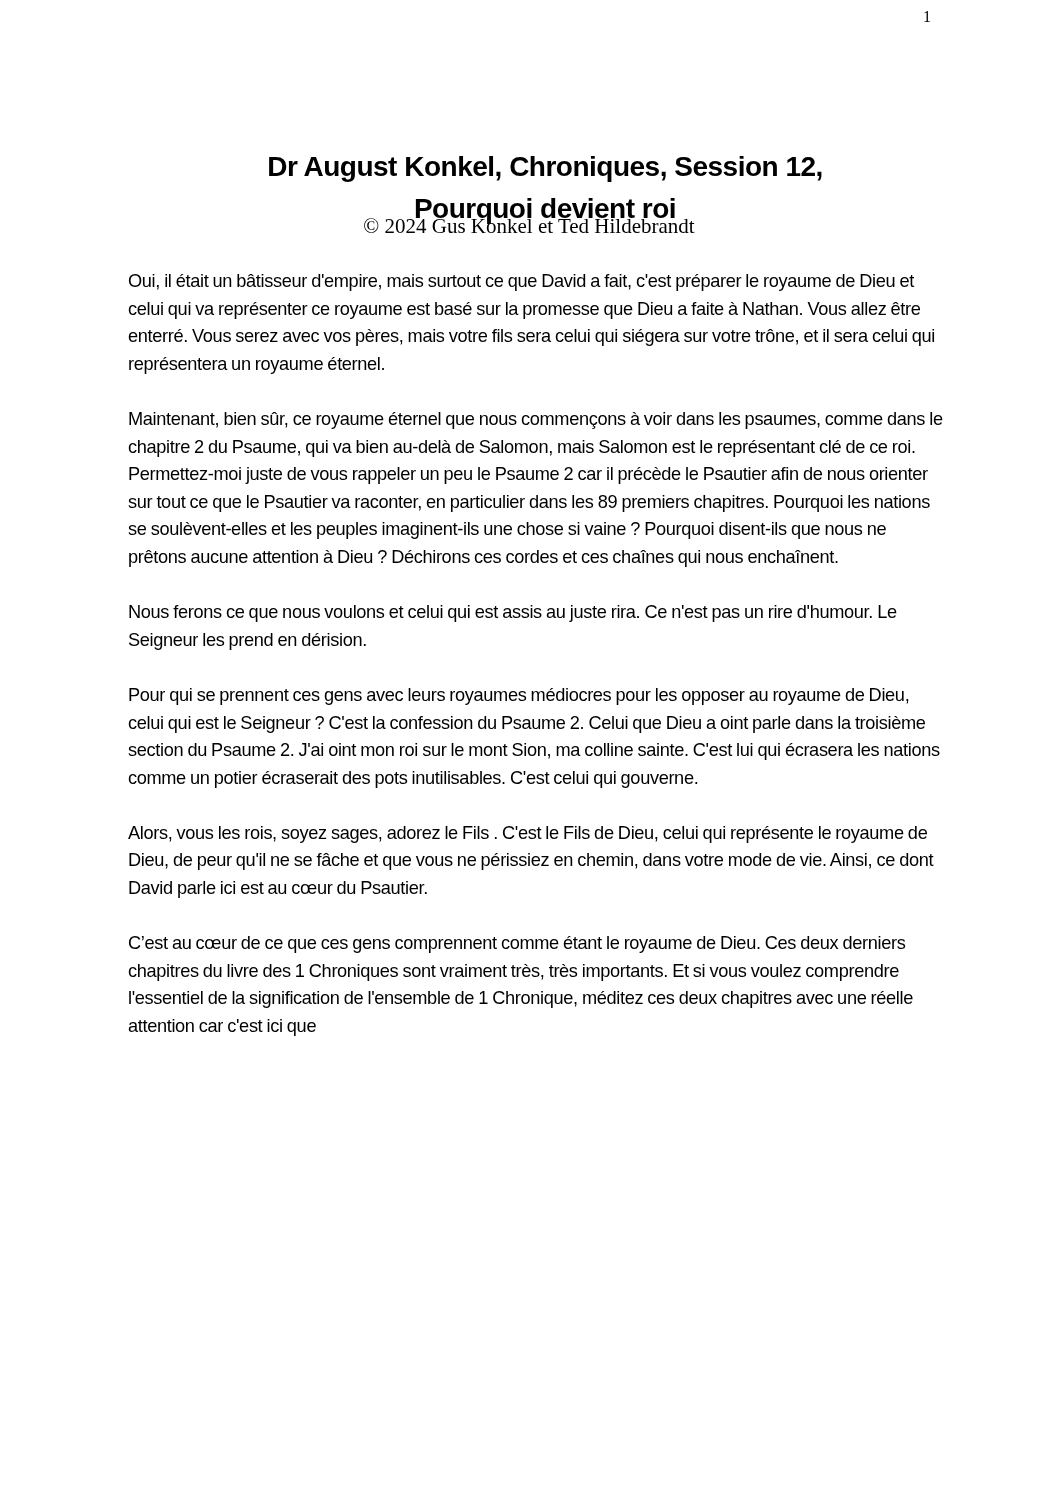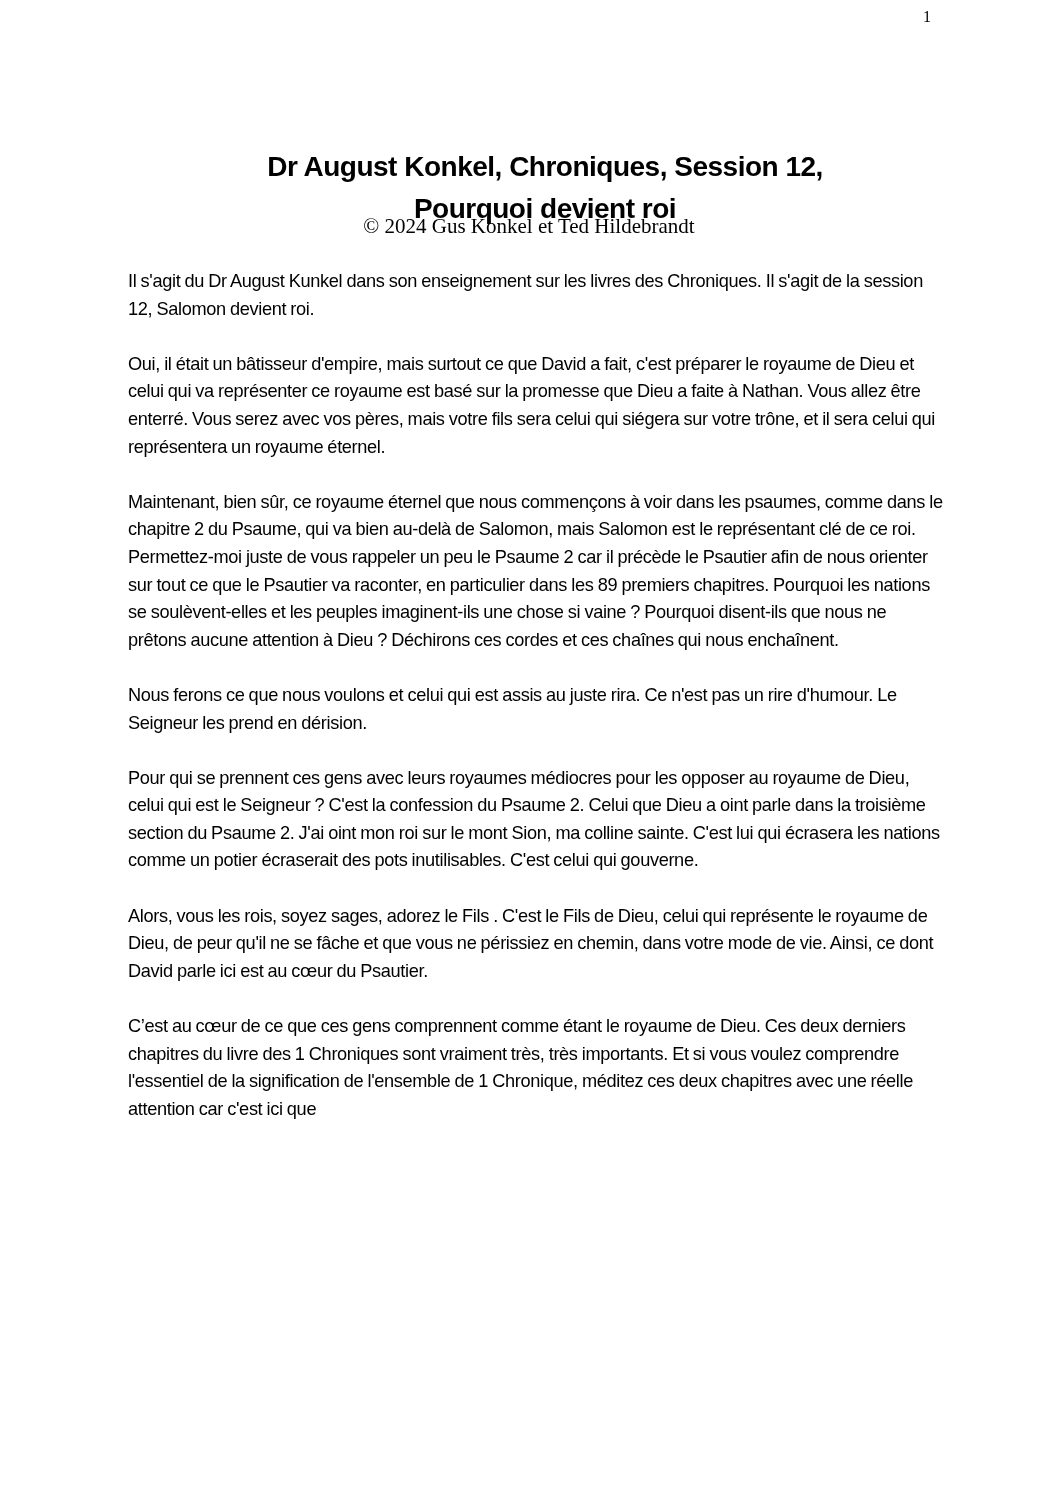--- a/index.html
+++ b/index.html
@@ -31,20 +31,19 @@
 <div class="page-number">1</div>
 
 <h1 class="title">
   <span>Dr August Konkel, Chroniques, Session 12,</span><br>
   <span>Pourquoi devient roi</span>
 </h1>
 
 <div class="copyright">© 2024 Gus Konkel et Ted Hildebrandt</div>
 
 <div class="body-text">
-  <p>Il s'agit du Dr August Kunkel dans son enseignement sur les livres des Chroniques. Il s'agit de la session 12, Salomon devient roi.</p>
   <p>Oui, il était un bâtisseur d'empire, mais surtout ce que David a fait, c'est préparer le royaume de Dieu et celui qui va représenter ce royaume est basé sur la promesse que Dieu a faite à Nathan. Vous allez être enterré. Vous serez avec vos pères, mais votre fils sera celui qui siégera sur votre trône, et il sera celui qui représentera un royaume éternel.</p>
   <p>Maintenant, bien sûr, ce royaume éternel que nous commençons à voir dans les psaumes, comme dans le chapitre 2 du Psaume, qui va bien au-delà de Salomon, mais Salomon est le représentant clé de ce roi. Permettez-moi juste de vous rappeler un peu le Psaume 2 car il précède le Psautier afin de nous orienter sur tout ce que le Psautier va raconter, en particulier dans les 89 premiers chapitres. Pourquoi les nations se soulèvent-elles et les peuples imaginent-ils une chose si vaine ? Pourquoi disent-ils que nous ne prêtons aucune attention à Dieu ? Déchirons ces cordes et ces chaînes qui nous enchaînent.</p>
   <p>Nous ferons ce que nous voulons et celui qui est assis au juste rira. Ce n'est pas un rire d'humour. Le Seigneur les prend en dérision.</p>
   <p>Pour qui se prennent ces gens avec leurs royaumes médiocres pour les opposer au royaume de Dieu, celui qui est le Seigneur ? C'est la confession du Psaume 2. Celui que Dieu a oint parle dans la troisième section du Psaume 2. J'ai oint mon roi sur le mont Sion, ma colline sainte. C'est lui qui écrasera les nations comme un potier écraserait des pots inutilisables. C'est celui qui gouverne.</p>
   <p>Alors, vous les rois, soyez sages, adorez le Fils . C'est le Fils de Dieu, celui qui représente le royaume de Dieu, de peur qu'il ne se fâche et que vous ne périssiez en chemin, dans votre mode de vie. Ainsi, ce dont David parle ici est au cœur du Psautier.</p>
   <p>C’est au cœur de ce que ces gens comprennent comme étant le royaume de Dieu. Ces deux derniers chapitres du livre des 1 Chroniques sont vraiment très, très importants. Et si vous voulez comprendre l'essentiel de la signification de l'ensemble de 1 Chronique, méditez ces deux chapitres avec une réelle attention car c'est ici que</p>
 </div>
 
 </body></html>

